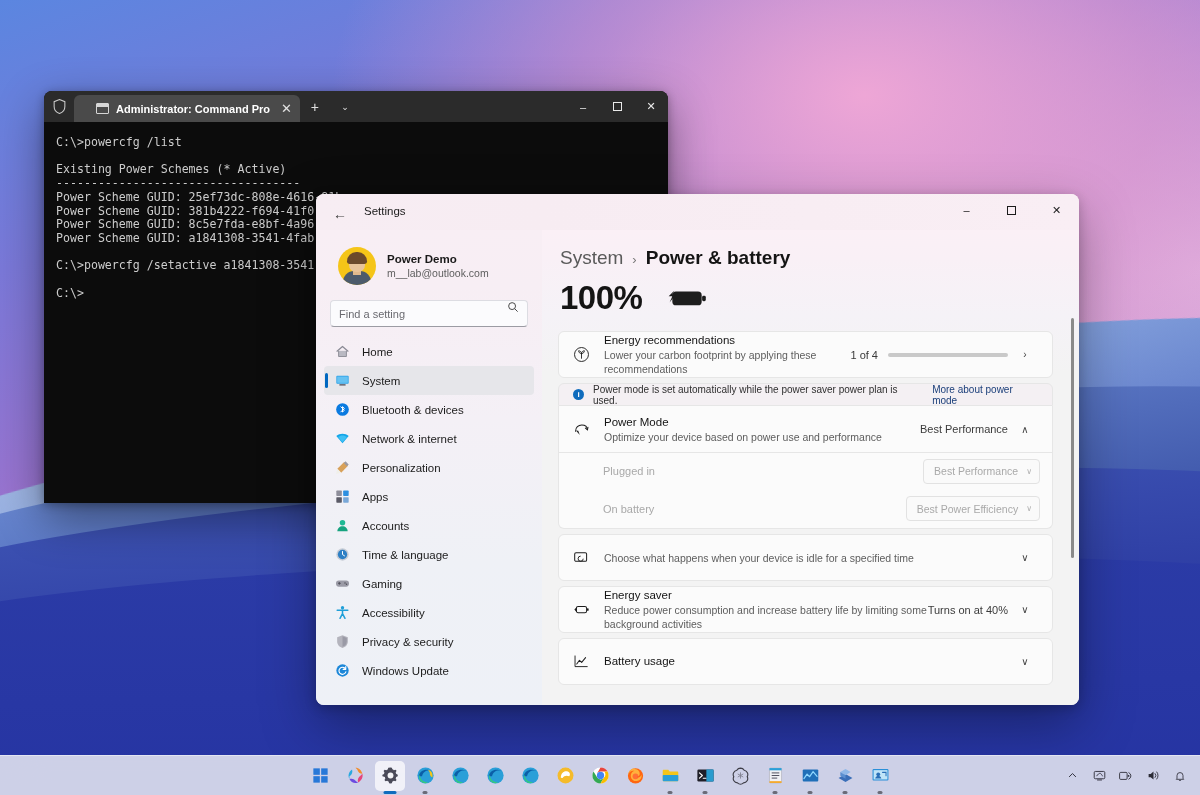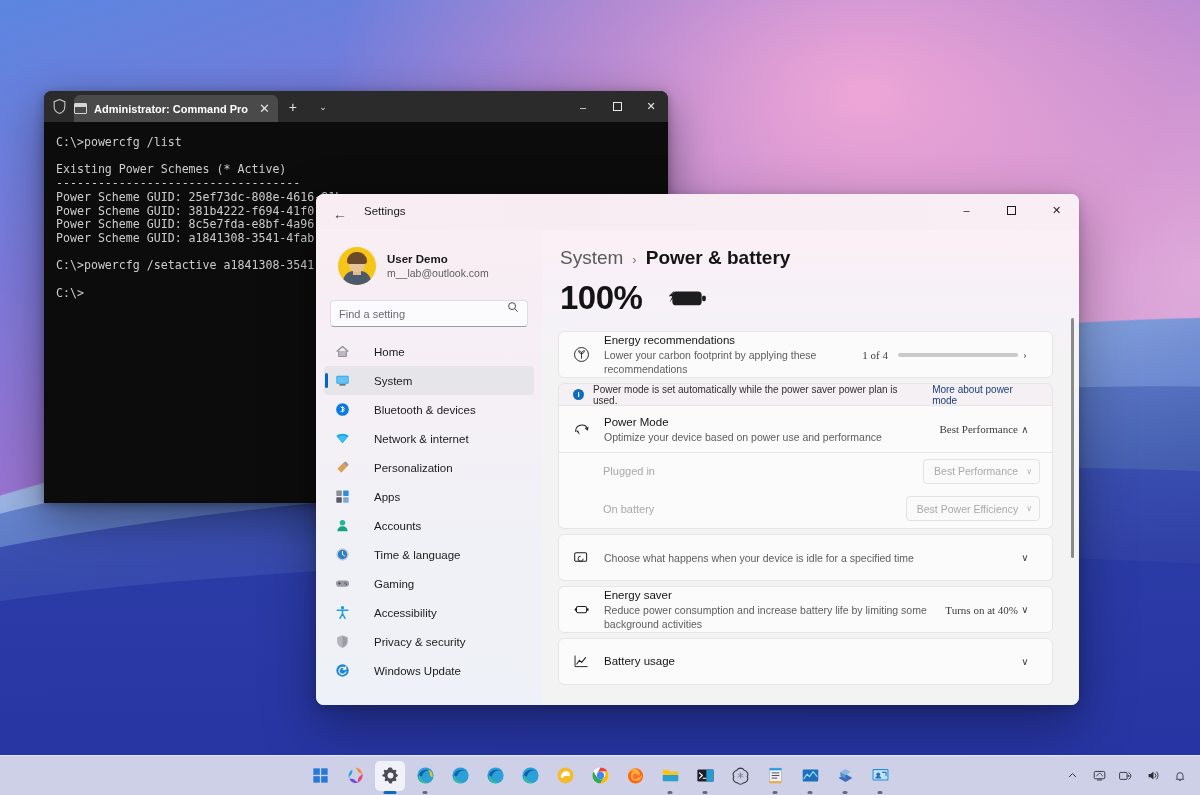--- a/index.html
+++ b/index.html
@@ -41,21 +41,21 @@
     display: flex; align-items: stretch; flex: none;
     position: relative;
   }
   .term-shield {
     width: 30px; display: flex; align-items: center; justify-content: center;
   }
   .term-shield svg { width: 13px; height: 15px; }
   .term-tab {
     display: flex; align-items: center; gap: 7px;
     background: #4a4a4a; border-radius: 6px 6px 0 0;
-    padding: 0 8px 0 0; margin-top: 4px; height: 27px;
+    padding: 0 8px 0 22px; margin-top: 4px; height: 27px;
     min-width: 150px;
   }
   .term-tab-ico { width: 13px; height: 11px; border: 1px solid #d6d6d6; border-radius: 1px; position: relative; flex: none; }
   .term-tab-ico::before { content:""; position:absolute; left:0; right:0; top:0; height:3px; background:#d6d6d6; }
   .term-tab-title { color: #fff; font-size: 11px; font-weight: 700; white-space: nowrap; }
   .term-tab-close { color: #e2e2e2; font-size: 13px; margin-left: 4px; line-height: 1; }
   .term-newtab, .term-chevron {
     width: 30px; display: flex; align-items: center; justify-content: center;
     color: #e0e0e0; font-size: 14px;
   }
@@ -124,21 +124,21 @@
   }
   .st-search input {
     border: none; outline: none; background: transparent; flex: 1;
     font-size: 11px; color: #2c2c2c; font-family: "Liberation Sans", sans-serif;
   }
   .st-search input::placeholder { color: #6a6a70; }
   .st-search .mag { width: 12px; height: 12px; color: #444; }
 
   .st-nav { margin-top: 4px; overflow: hidden; }
   .nav-item {
-    display: flex; align-items: center; gap: 24px;
+    display: flex; align-items: center; gap: 12px;
     height: 29px; padding: 0 8px 0 10px; border-radius: 4px;
     position: relative; margin-bottom: 0px;
   }
   .nav-item.active { background: #e6e6ea; }
   .nav-item.active::before {
     content:""; position: absolute; left: 1px; top: 7px;
     width: 3px; height: 15px; background: #0067c0; border-radius: 2px;
   }
   .nav-ico { width: 16px; height: 16px; flex: none; display: flex; align-items: center; justify-content: center; }
   .nav-label { font-size: 11.5px; color: #1c1c1c; white-space: nowrap; }
@@ -162,21 +162,21 @@
     background: #fbfbfb; border: 1px solid #e6e6e6;
     border-radius: 6px; margin-bottom: 5px;
     display: flex; align-items: center;
     padding: 0 20px 0 14px; min-height: 47px;
   }
   .card.mid-attached { border-radius: 0; margin-bottom: 0; border-top: none; }
   .card-ico { width: 26px; flex: none; display: flex; align-items: center; color: #1d1d1d; }
   .card-txt { flex: 1; padding-left: 5px; }
   .card-title { font-size: 11.5px; color: #141414; line-height: 15px; }
   .card-sub { font-size: 10.5px; color: #5d5d5d; line-height: 14px; }
-  .card-right { display: flex; align-items: center; margin-left: auto; font-family: Liberation Serif, serif; }
+  .card-right { display: flex; align-items: center; gap: 10px; margin-left: auto; }
   .card-value { font-size: 11px; color: #3b3b3b; white-space: nowrap; }
   .chev { color: #444; font-size: 10px; width: 14px; text-align: center; }
 
   .progress-wrap { display: flex; align-items: center; gap: 10px; }
   .prog-label { font-size: 11px; color: #3a3a3a; }
   .prog-track { width: 120px; height: 4px; background: #c9c9c9; border-radius: 2px; overflow: hidden; }
   .prog-fill { height: 100%; background: #0f6cbd; border-radius: 2px; }
 
   .info-bar {
     background: #f4f0f3; border: 1px solid #e6e6e6; border-top: none;
@@ -300,21 +300,21 @@
 
       <div class="st-side">
         <div class="st-profile">
           <div class="st-avatar">
             <div class="body"></div>
               <div class="neck"></div>
               <div class="face"></div>
               <div class="hair"></div>
           </div>
           <div>
-            <div class="st-pname">User Demo</div>
+            <div class="st-pname">Power Demo</div>
             <div class="st-pmail">m__lab@outlook.com</div>
           </div>
         </div>
 
         <div class="st-search">
           <input type="text" placeholder="Find a setting" style="">
           <svg class="mag" viewBox="0 0 16 16">
             <circle cx="6.8" cy="6.8" r="4.6" fill="none" stroke="#444" stroke-width="1.3"></circle>
             <line x1="10.2" y1="10.2" x2="14.2" y2="14.2" stroke="#444" stroke-width="1.3"></line>
           </svg>

